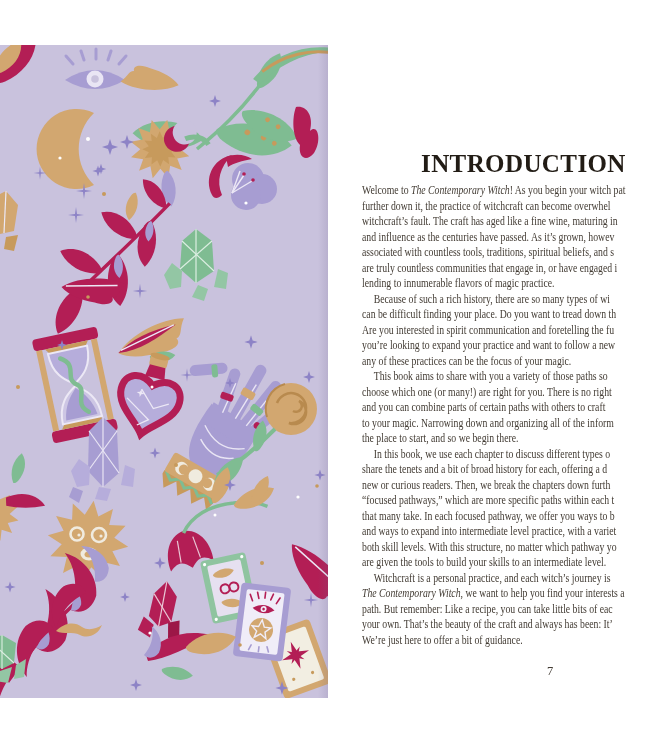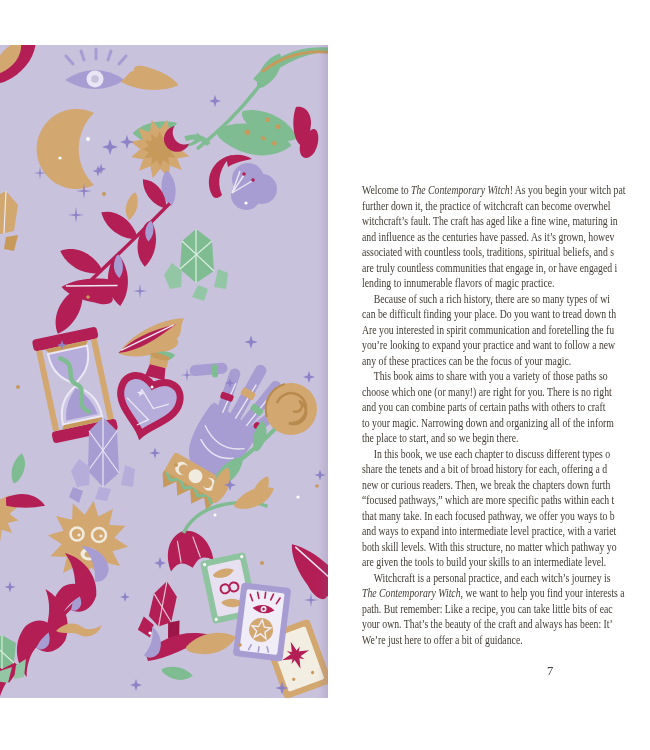--- a/index.html
+++ b/index.html
@@ -457,20 +457,21 @@
             <circle cx="60" cy="113" r="1.6"></circle>
           <circle cx="298" cy="452" r="1.6"></circle>
             <circle cx="152" cy="342" r="1.5"></circle>
             <circle cx="215" cy="470" r="1.5"></circle>
           </g>
       </g>
     </svg>
   </div>
 
   <div class="right-page">
+    <h1 class="chapter-title">INTRODUCTION</h1>
     <div class="body-text">
         <div class="line">Welcome to <i>The Contemporary Witch</i>! As you begin your witch pat</div>
         <div class="line">further down it, the practice of witchcraft can become overwhel</div>
         <div class="line">witchcraft’s fault. The craft has aged like a fine wine, maturing in</div>
         <div class="line">and influence as the centuries have passed. As it’s grown, howev</div>
         <div class="line">associated with countless tools, traditions, spiritual beliefs, and s</div>
         <div class="line">are truly countless communities that engage in, or have engaged i</div>
         <div class="line">lending to innumerable flavors of magic practice.</div>
         <div class="line indent">Because of such a rich history, there are so many types of wi</div>
         <div class="line">can be difficult finding your place. Do you want to tread down th</div>

